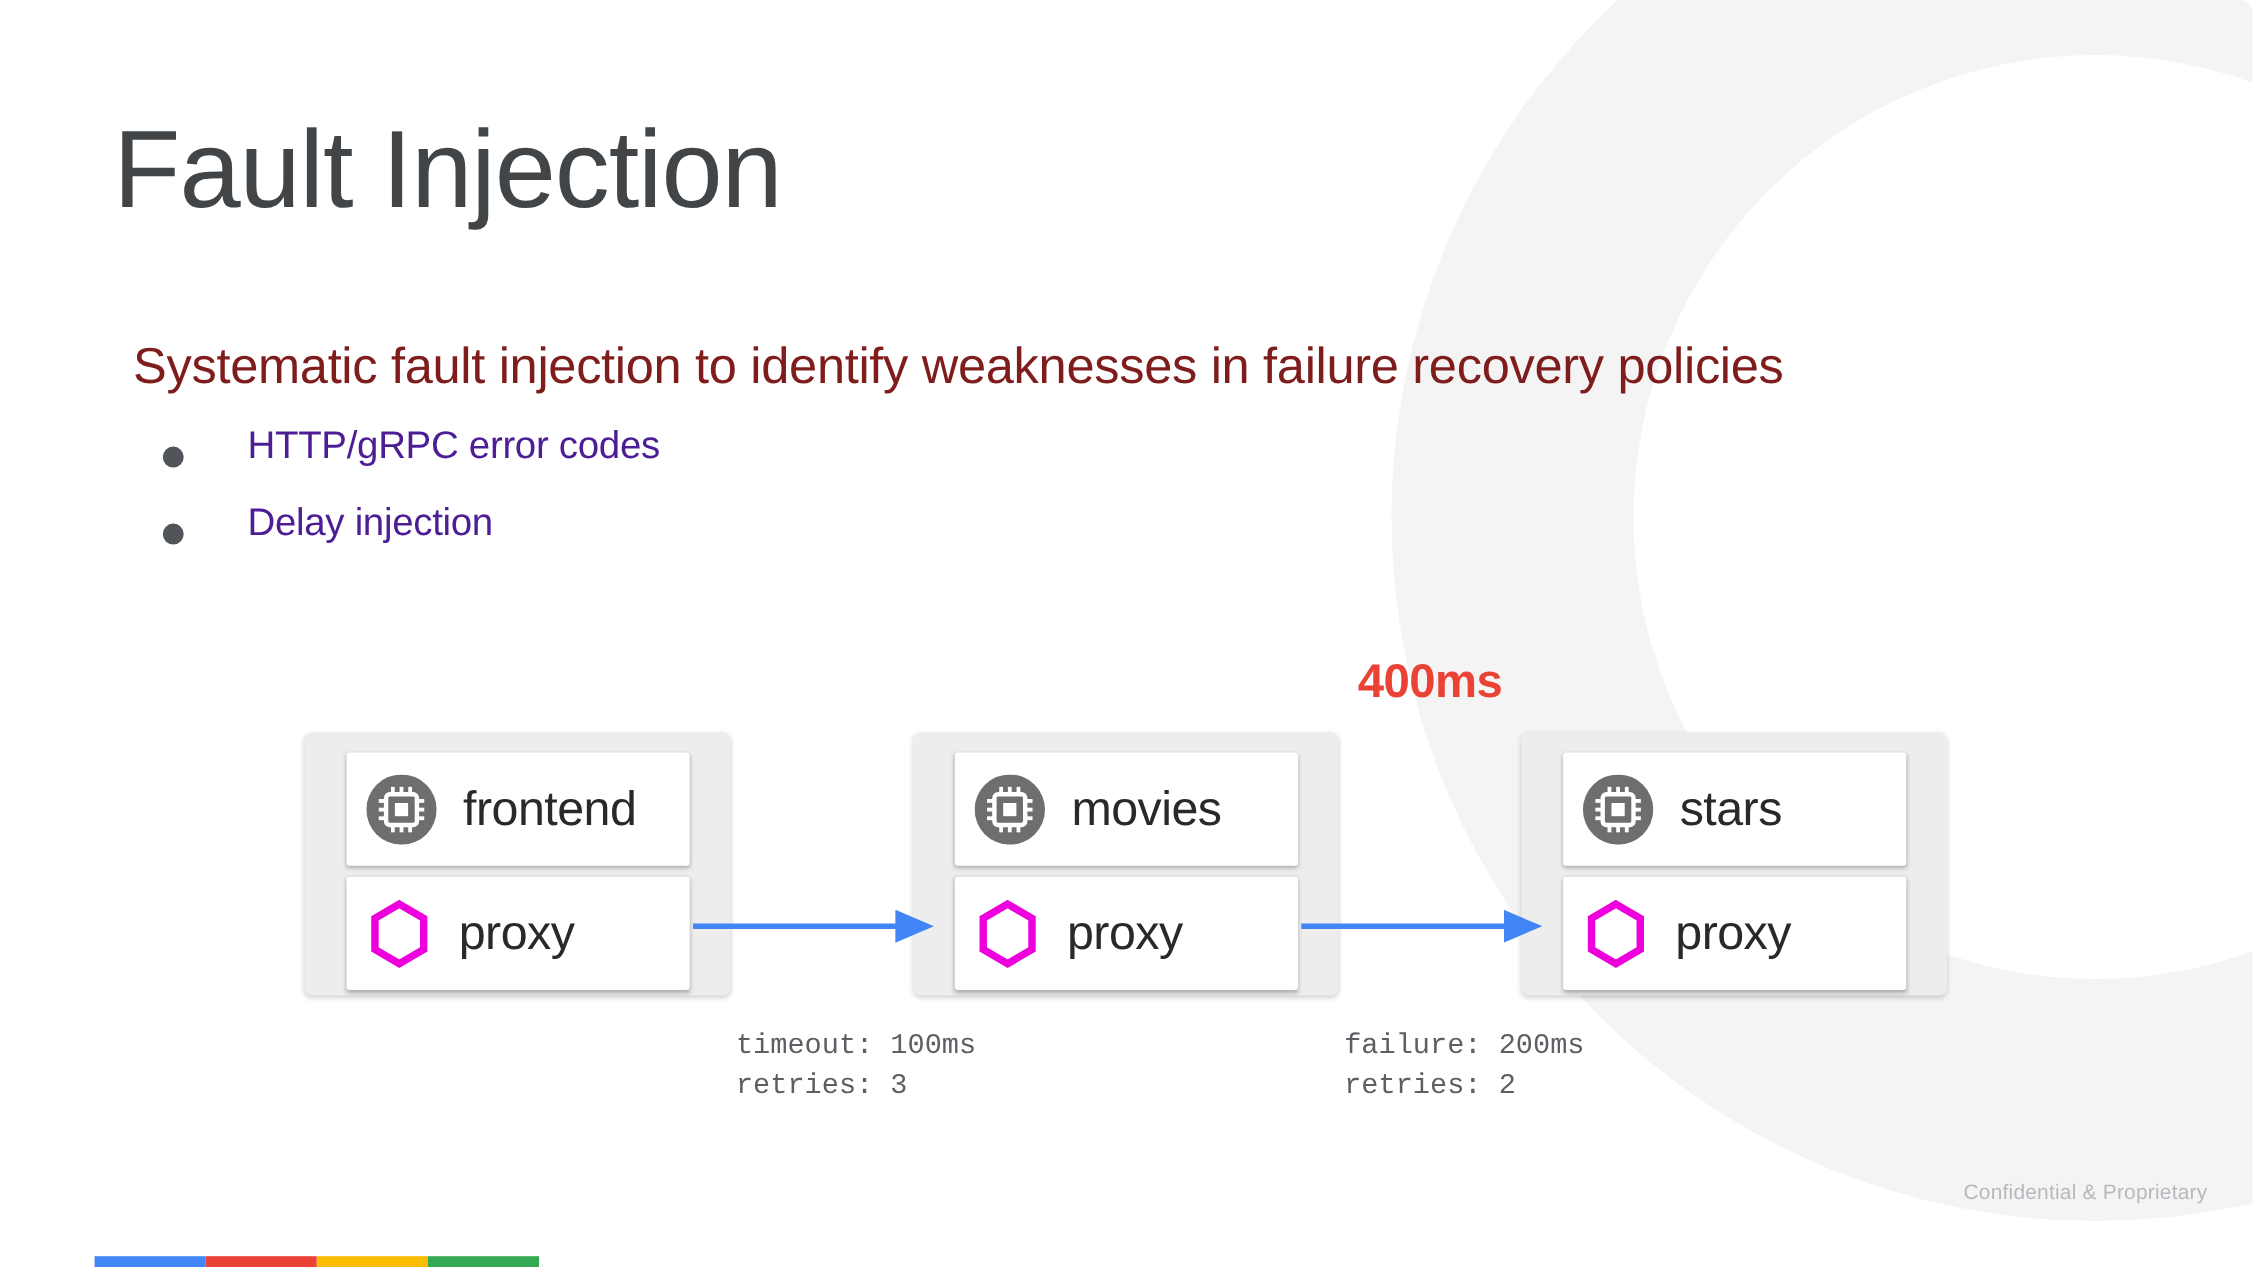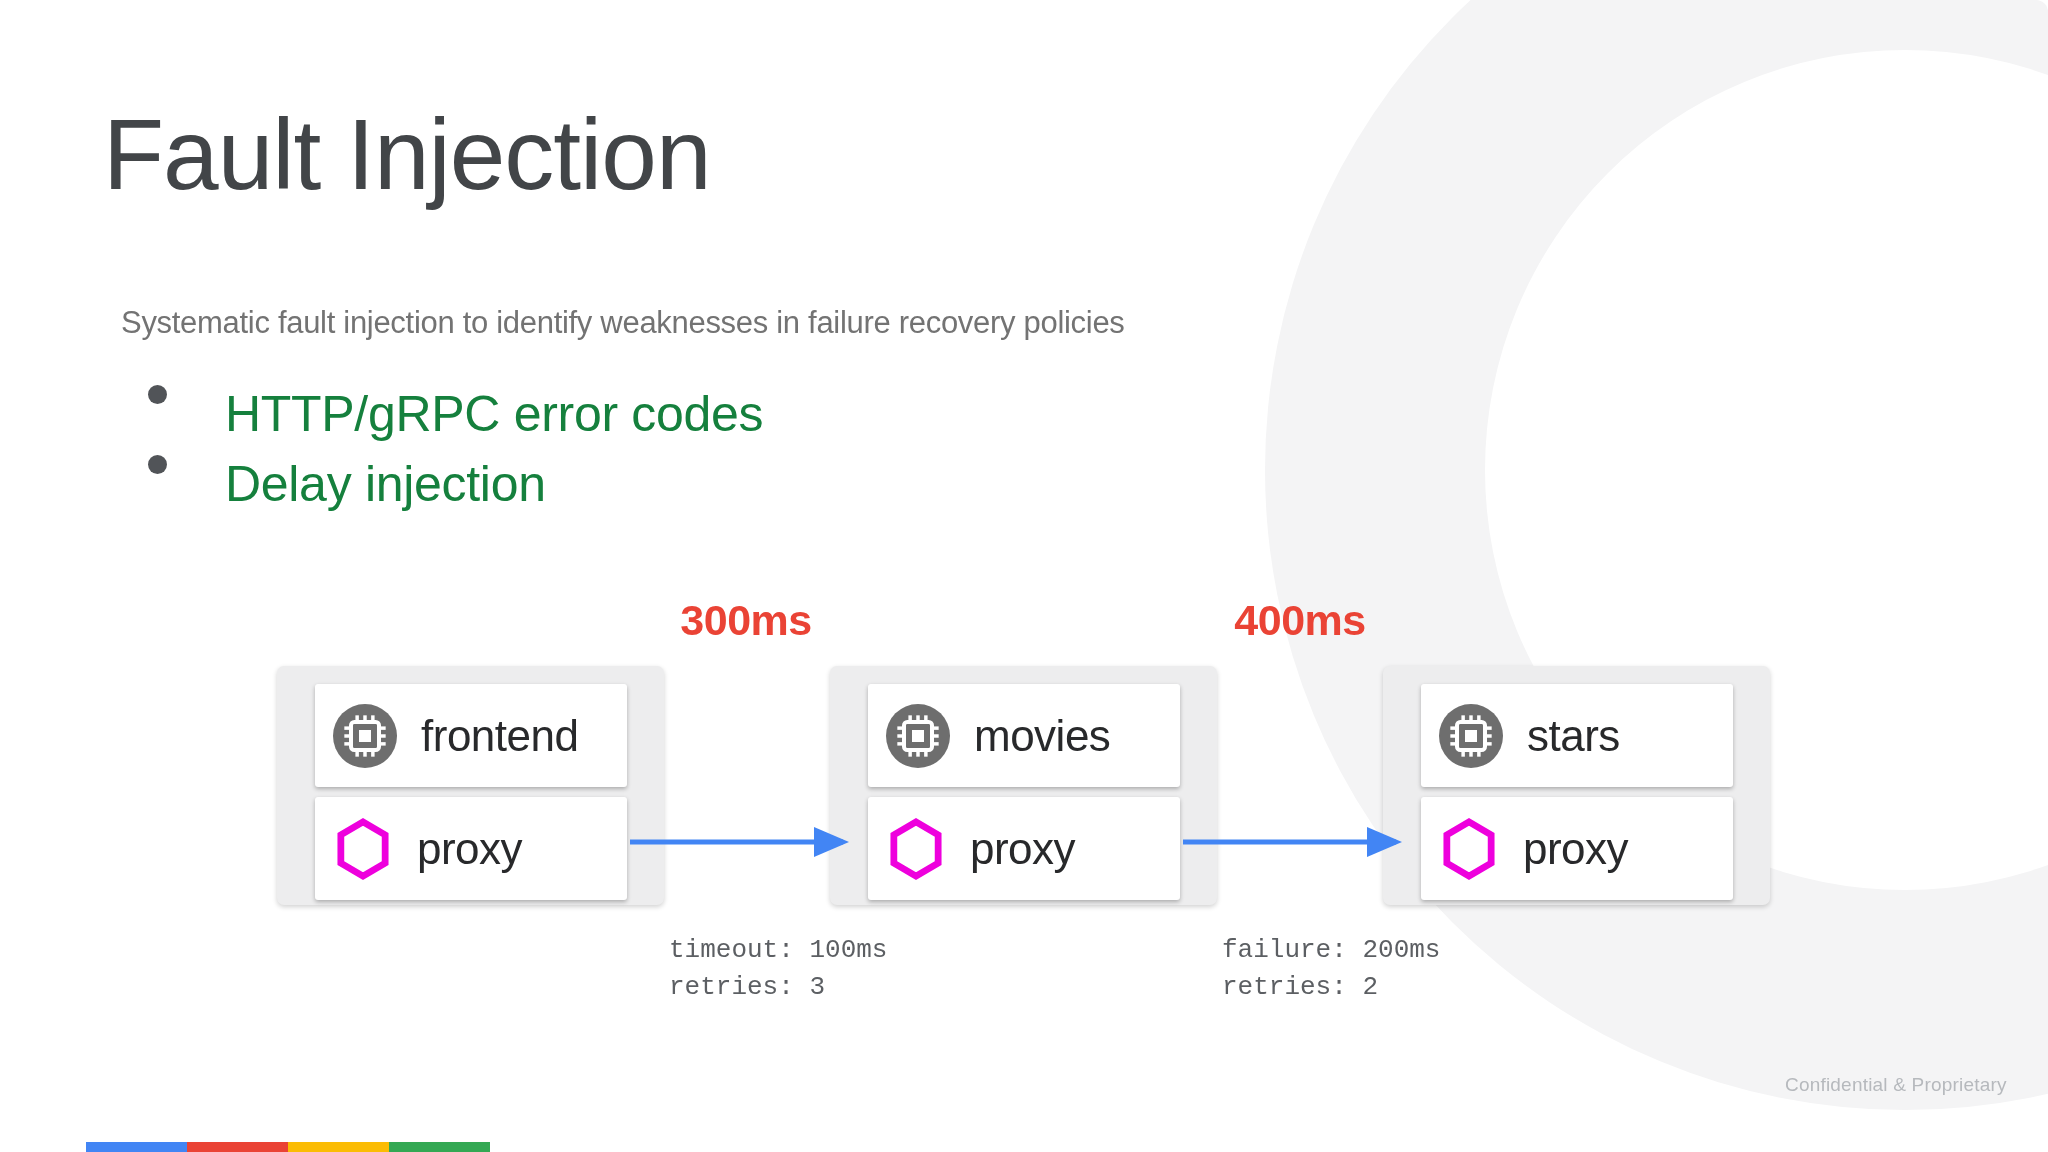--- a/index.html
+++ b/index.html
@@ -7,26 +7,26 @@
     position:relative;width:2048px;height:1152px;overflow:hidden;background:#ffffff;
     font-family:"Liberation Sans","DejaVu Sans",sans-serif;color:#3f4245;border-radius:12px;
   }
   .watermark{position:absolute;left:0;top:0;width:2048px;height:1152px;z-index:0;}
 
   .title{
     position:absolute;left:103px;top:100px;font-size:100px;line-height:1.08;
     font-weight:400;color:#424548;letter-spacing:-1px;z-index:2;
   }
   .subtitle{
-    position:absolute;left:121px;top:303px;font-size:31px;line-height:1.3;
-    color:#737373;letter-spacing:-0.3px;z-index:2;
+    position:absolute;left:121px;top:303px;font-size:46px;line-height:1.3;
+    color:#7f1d1d;letter-spacing:-0.3px;z-index:2;
   }
   .bullet{
-    position:absolute;display:flex;align-items:flex-start;z-index:2;
-    font-size:50px;color:#15803d;letter-spacing:-0.3px;
+    position:absolute;display:flex;align-items:flex-end;z-index:2;
+    font-size:35px;color:#4c1d95;letter-spacing:-0.3px;
   }
   .bullet .dot{
     width:19px;height:19px;border-radius:50%;background:#515458;
     margin-left:45px;margin-right:58px;flex:0 0 auto;
   }
   .b1{left:103px;top:385px;}
   .b2{left:103px;top:455px;}
 
   
   .group{
@@ -89,21 +89,20 @@
 
   <div class="bullet b1">
     <span class="dot"></span>
     <span>HTTP/gRPC error codes</span>
   </div>
   <div class="bullet b2">
     <span class="dot"></span>
     <span>Delay injection</span>
   </div>
 
-  <div class="latency l1">300ms</div>
   <div class="latency l2">400ms</div>
 
   <div class="group g1">
     <div class="card svc">
       <svg class="ic" width="64" height="64" viewBox="0 0 48 48">
         <circle cx="24" cy="24" r="24" fill="#6e6e6e"></circle>
         <g fill="#fff">
           <rect x="16.8" y="8.5" width="2.6" height="5"></rect>
             <rect x="22.7" y="8.5" width="2.6" height="5"></rect>
             <rect x="28.6" y="8.5" width="2.6" height="5"></rect>

